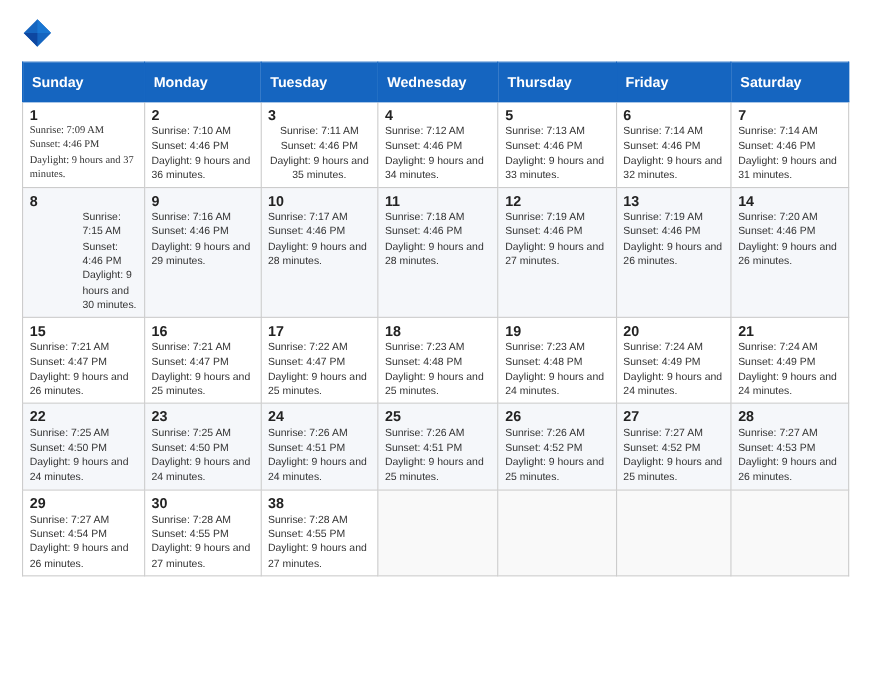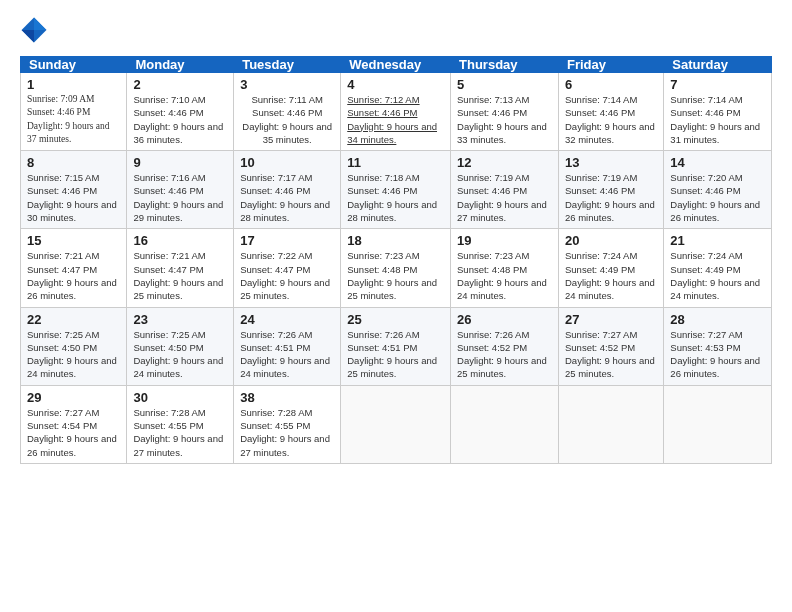--- a/index.html
+++ b/index.html
@@ -52,21 +52,21 @@
     }
     .calendar-table {
       width: 100%;
       border-collapse: collapse;
       font-size: 10px;
     }
     .calendar-table thead tr th {
       background-color: #1565c0;
       color: #fff;
       text-align: left;
-      padding: 0 8px;
+      padding: 10px 8px;
       font-size: 13px;
       font-weight: bold;
       border: 1px solid #1565c0;
     }
     .calendar-table tbody tr td {
       border: 1px solid #ccc;
       vertical-align: top;
       padding: 4px 6px;
       width: 113px;
       height: 76px;
@@ -140,21 +140,21 @@
 Daylight: 9 hours and 36 minutes.</div>
           </td>
           <td>
             <span class="day-number">3</span>
             <div class="day-info" style="white-space: pre-line; text-align: center;">Sunrise: 7:11 AM
 Sunset: 4:46 PM
 Daylight: 9 hours and 35 minutes.</div>
           </td>
           <td>
             <span class="day-number">4</span>
-            <div class="day-info" style="white-space: pre-line; text-decoration: underline;">Sunrise: 7:12 AM
+            <div class="day-info" style="white-space: pre-line;">Sunrise: 7:12 AM
 Sunset: 4:46 PM
 Daylight: 9 hours and 34 minutes.</div>
           </td>
           <td>
             <span class="day-number">5</span>
             <div class="day-info" style="white-space: pre-line;">Sunrise: 7:13 AM
 Sunset: 4:46 PM
 Daylight: 9 hours and 33 minutes.</div>
           </td>
           <td>
@@ -166,21 +166,21 @@
           <td>
             <span class="day-number">7</span>
             <div class="day-info" style="white-space: pre-line;">Sunrise: 7:14 AM
 Sunset: 4:46 PM
 Daylight: 9 hours and 31 minutes.</div>
           </td>
         </tr>
         <tr>
           <td>
             <span class="day-number">8</span>
-            <div class="day-info" style="white-space: pre-line;">Sunrise: 7:15 AM
+            <div class="day-info" style="white-space: pre-line; margin-left: 48px;">Sunrise: 7:15 AM
 Sunset: 4:46 PM
 Daylight: 9 hours and 30 minutes.</div>
           </td>
           <td>
             <span class="day-number">9</span>
             <div class="day-info" style="white-space: pre-line;">Sunrise: 7:16 AM
 Sunset: 4:46 PM
 Daylight: 9 hours and 29 minutes.</div>
           </td>
           <td>

